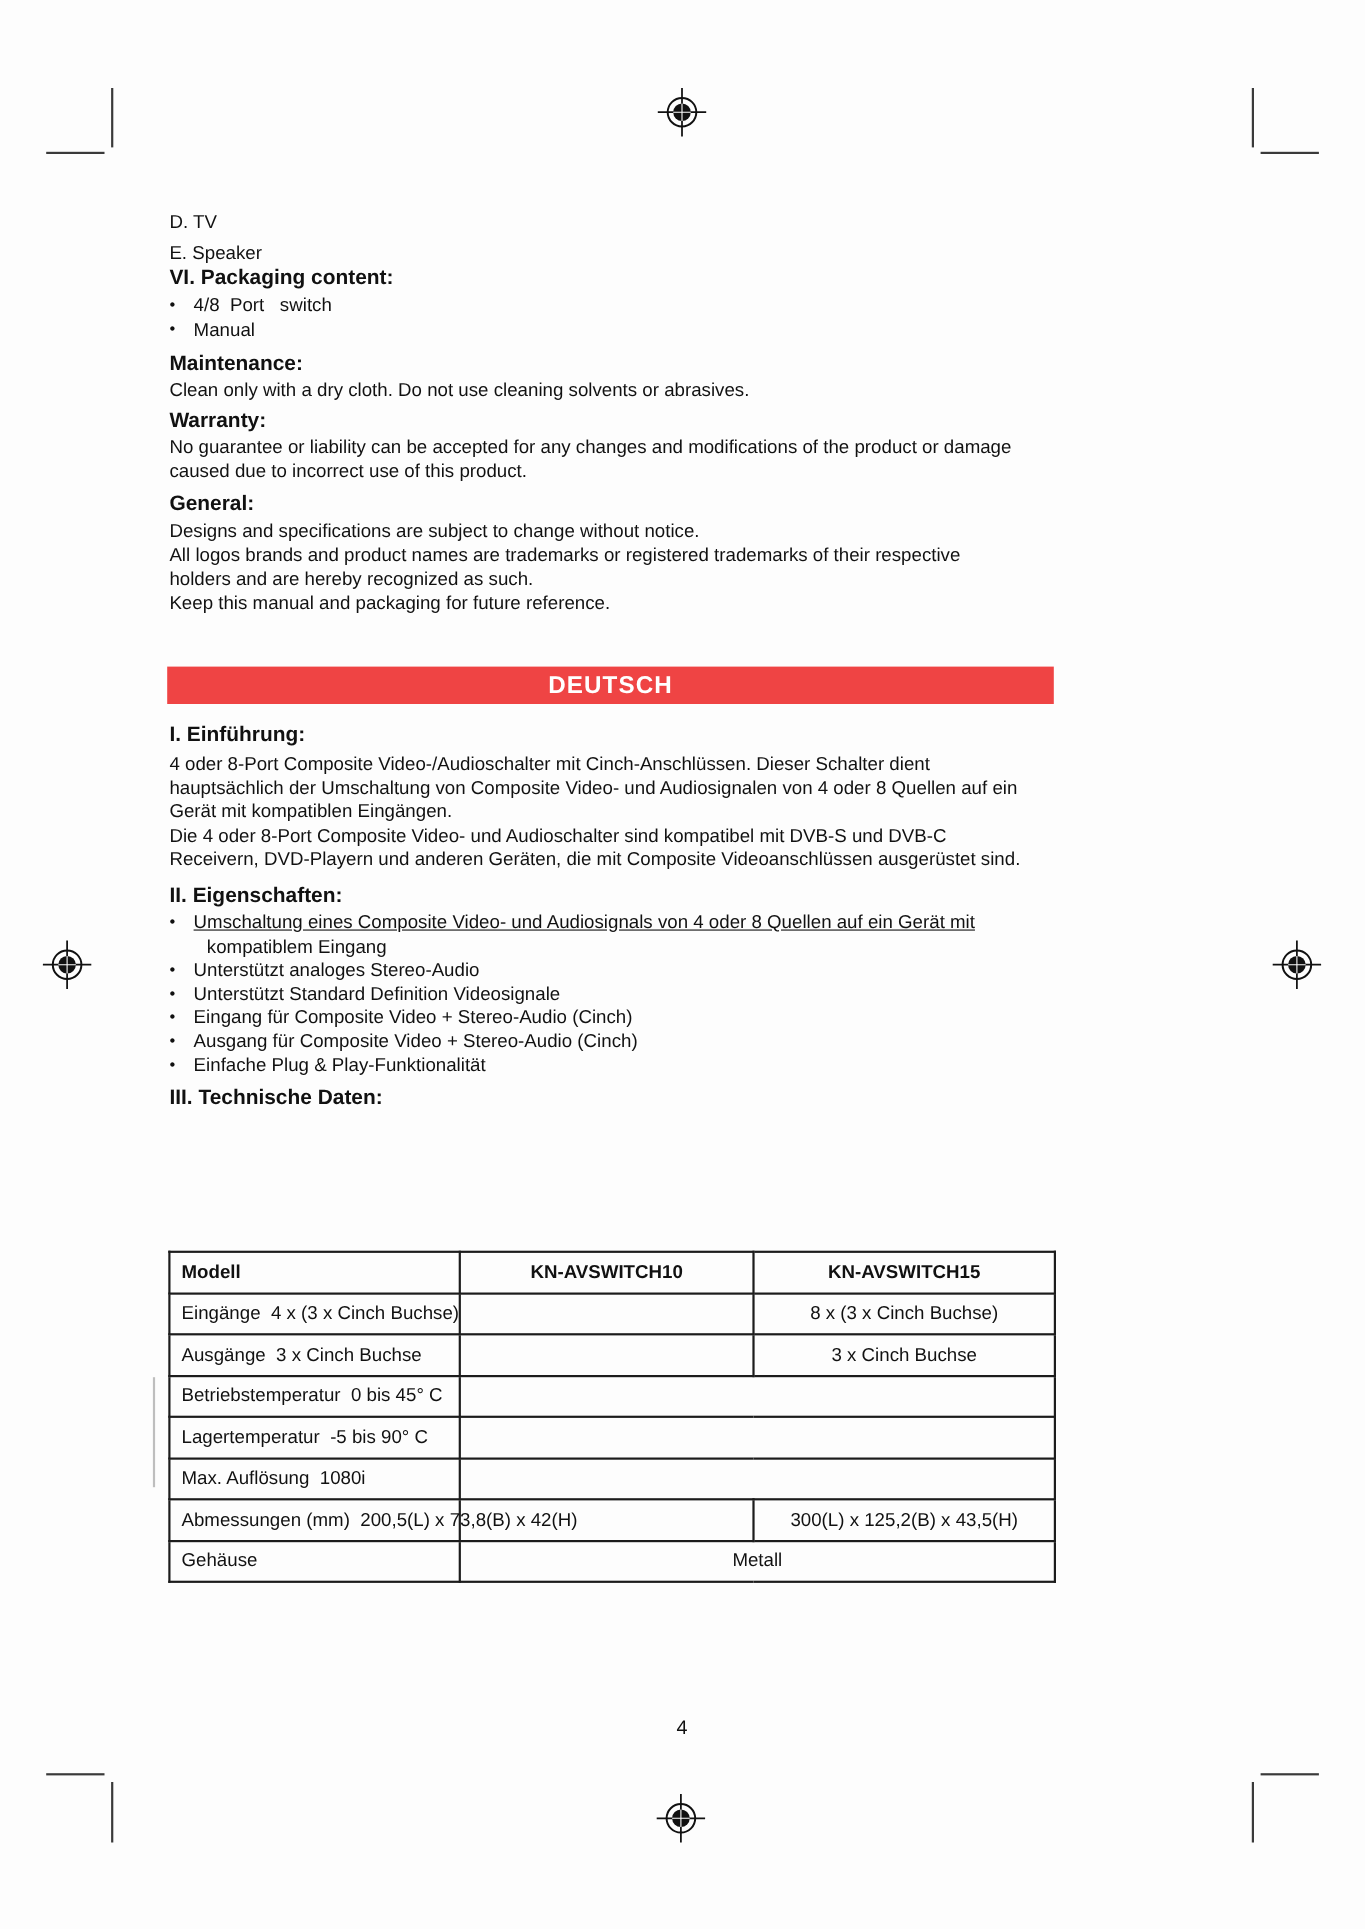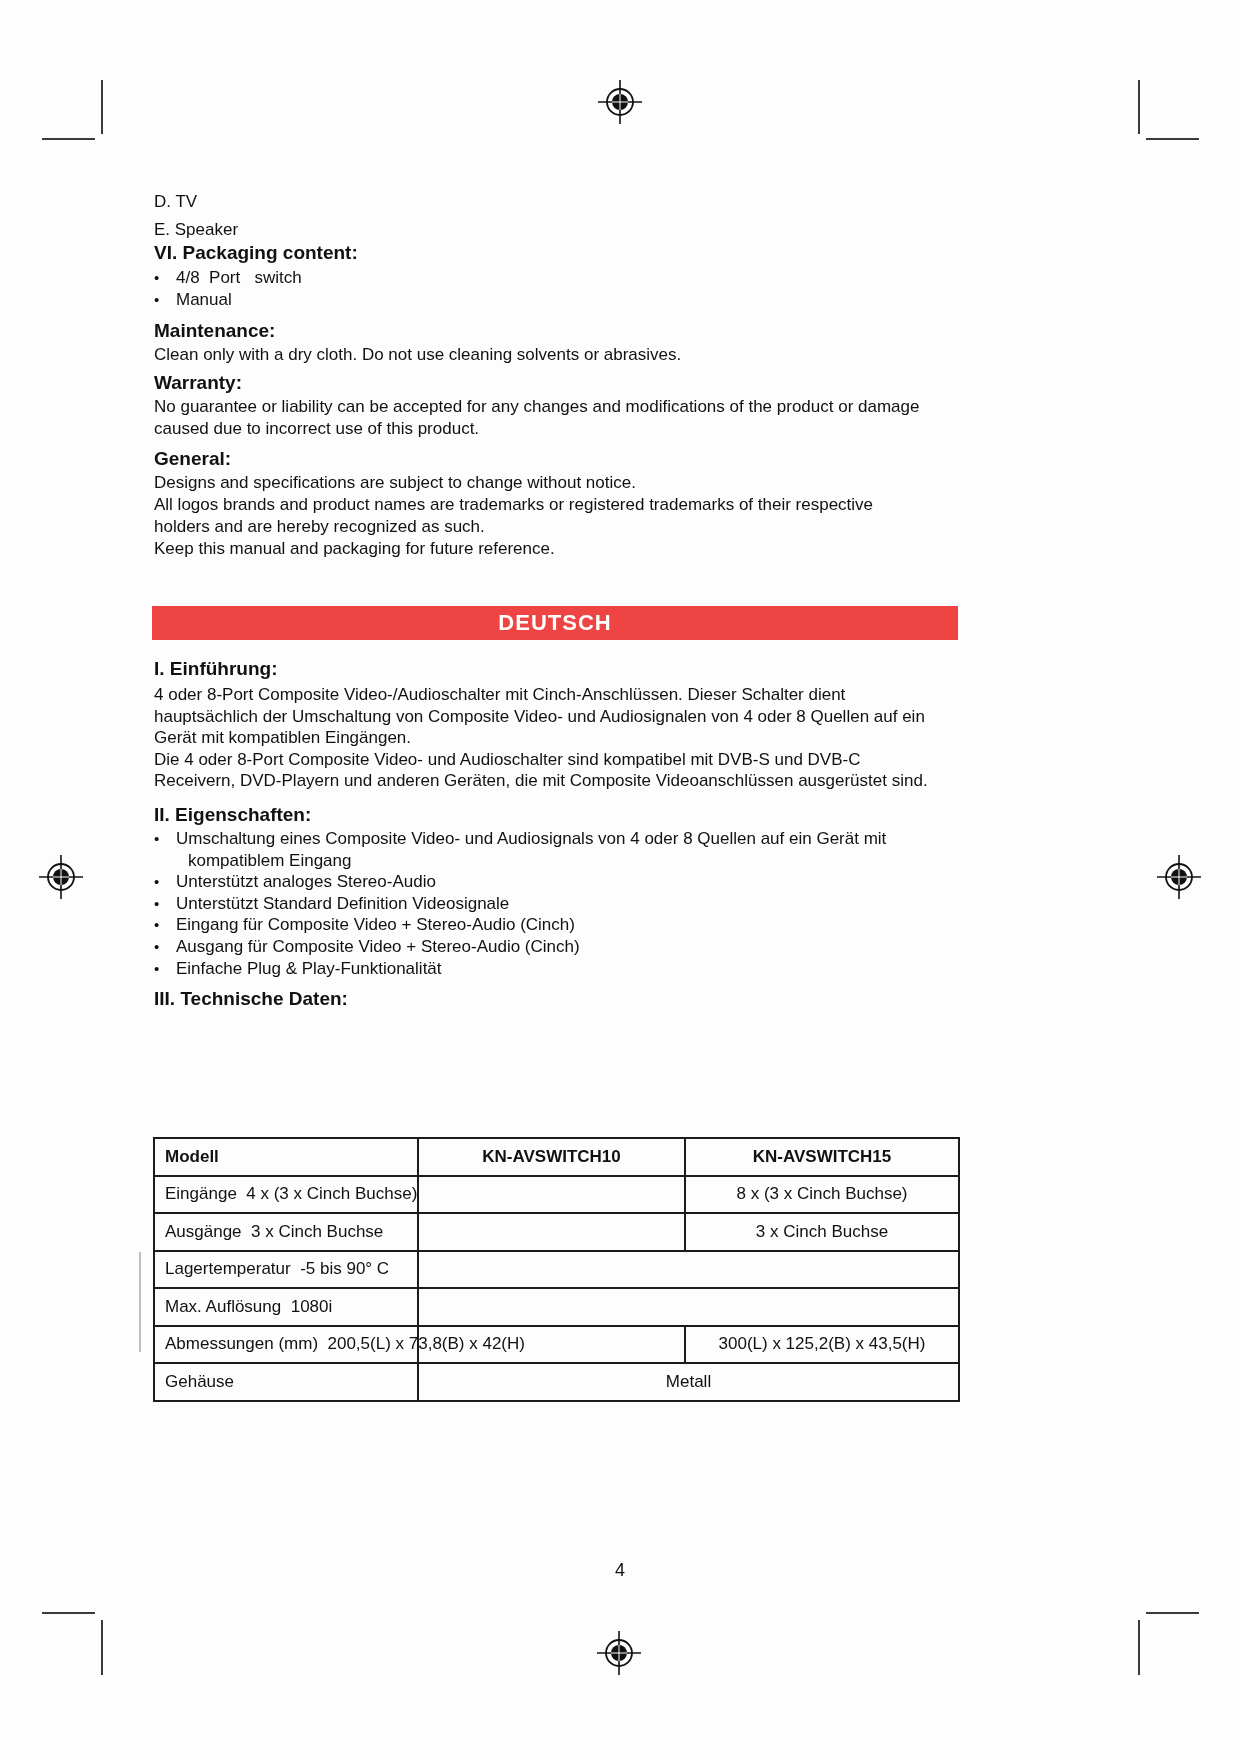--- a/index.html
+++ b/index.html
@@ -131,21 +131,21 @@
   <div class="line" style="line-height:21.6px;">Gerät mit kompatiblen Eingängen.</div>
   <div class="line" style="line-height:21.6px;">Die 4 oder 8-Port Composite Video- und Audioschalter sind kompatibel mit DVB-S und DVB-C</div>
   <div class="line" style="line-height:21.6px;">Receivern, DVD-Playern und anderen Geräten, die mit Composite Videoanschlüssen ausgerüstet sind.</div>
 </div>
 
 <div class="abs heading" style="left:154px;top:804px;">II. Eigenschaften:</div>
 <div class="abs" style="left:154px;top:828px;">
   <div class="bullet-row">
     <span class="bullet-mark line" style="line-height:21.6px;">•</span>
     <span>
-      <span class="line" style="display:block;line-height:21.6px;">Umschaltung eines Composite Video- und Audiosignals von 4 oder 8 Quellen auf ein Gerät mit</span>
+      <span class="line" style="display:block;line-height:21.6px;text-decoration:underline;">Umschaltung eines Composite Video- und Audiosignals von 4 oder 8 Quellen auf ein Gerät mit</span>
       <span class="line" style="display:block;line-height:21.6px;margin-left:12px;">kompatiblem Eingang</span>
     </span>
   </div>
   <div class="bullet-row">
     <span class="bullet-mark line" style="line-height:21.6px;">•</span>
     <span class="line" style="line-height:21.6px;">Unterstützt analoges Stereo-Audio</span>
   </div>
   <div class="bullet-row">
     <span class="bullet-mark line" style="line-height:21.6px;">•</span>
     <span class="line" style="line-height:21.6px;">Unterstützt Standard Definition Videosignale</span>
@@ -182,20 +182,24 @@
     <td>Eingänge  4 x (3 x Cinch Buchse)</td>
     <td></td>
     <td class="c">8 x (3 x Cinch Buchse)</td>
   </tr>
   <tr>
     <td>Ausgänge  3 x Cinch Buchse</td>
     <td></td>
     <td class="c">3 x Cinch Buchse</td>
   </tr>
   <tr>
+    <td>Betriebstemperatur  0 bis 45° C</td>
+    <td class="c" colspan="2"></td>
+  </tr>
+  <tr>
     <td>Lagertemperatur  -5 bis 90° C</td>
     <td class="c" colspan="2"></td>
   </tr>
   <tr>
     <td>Max. Auflösung  1080i</td>
     <td class="c" colspan="2"></td>
   </tr>
   <tr>
     <td>Abmessungen (mm)  200,5(L) x 73,8(B) x 42(H)</td>
     <td></td>

